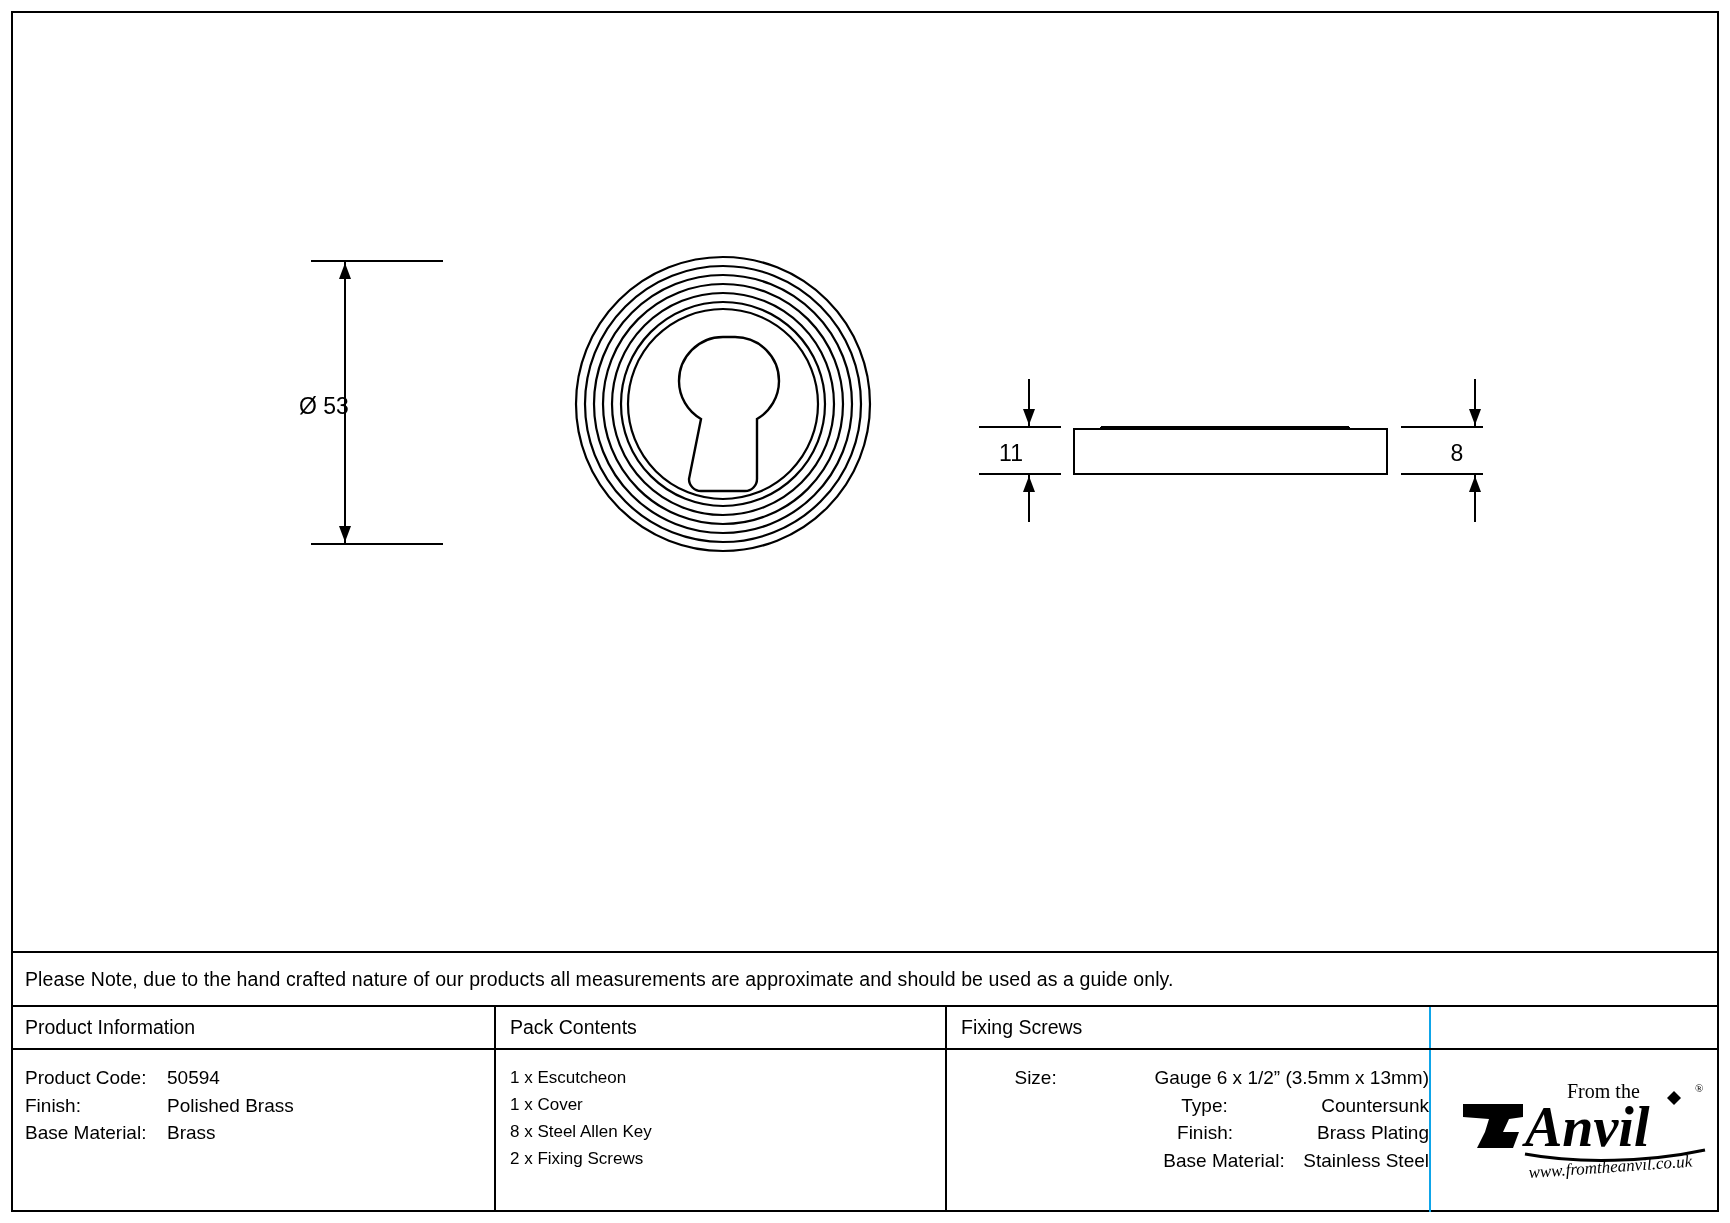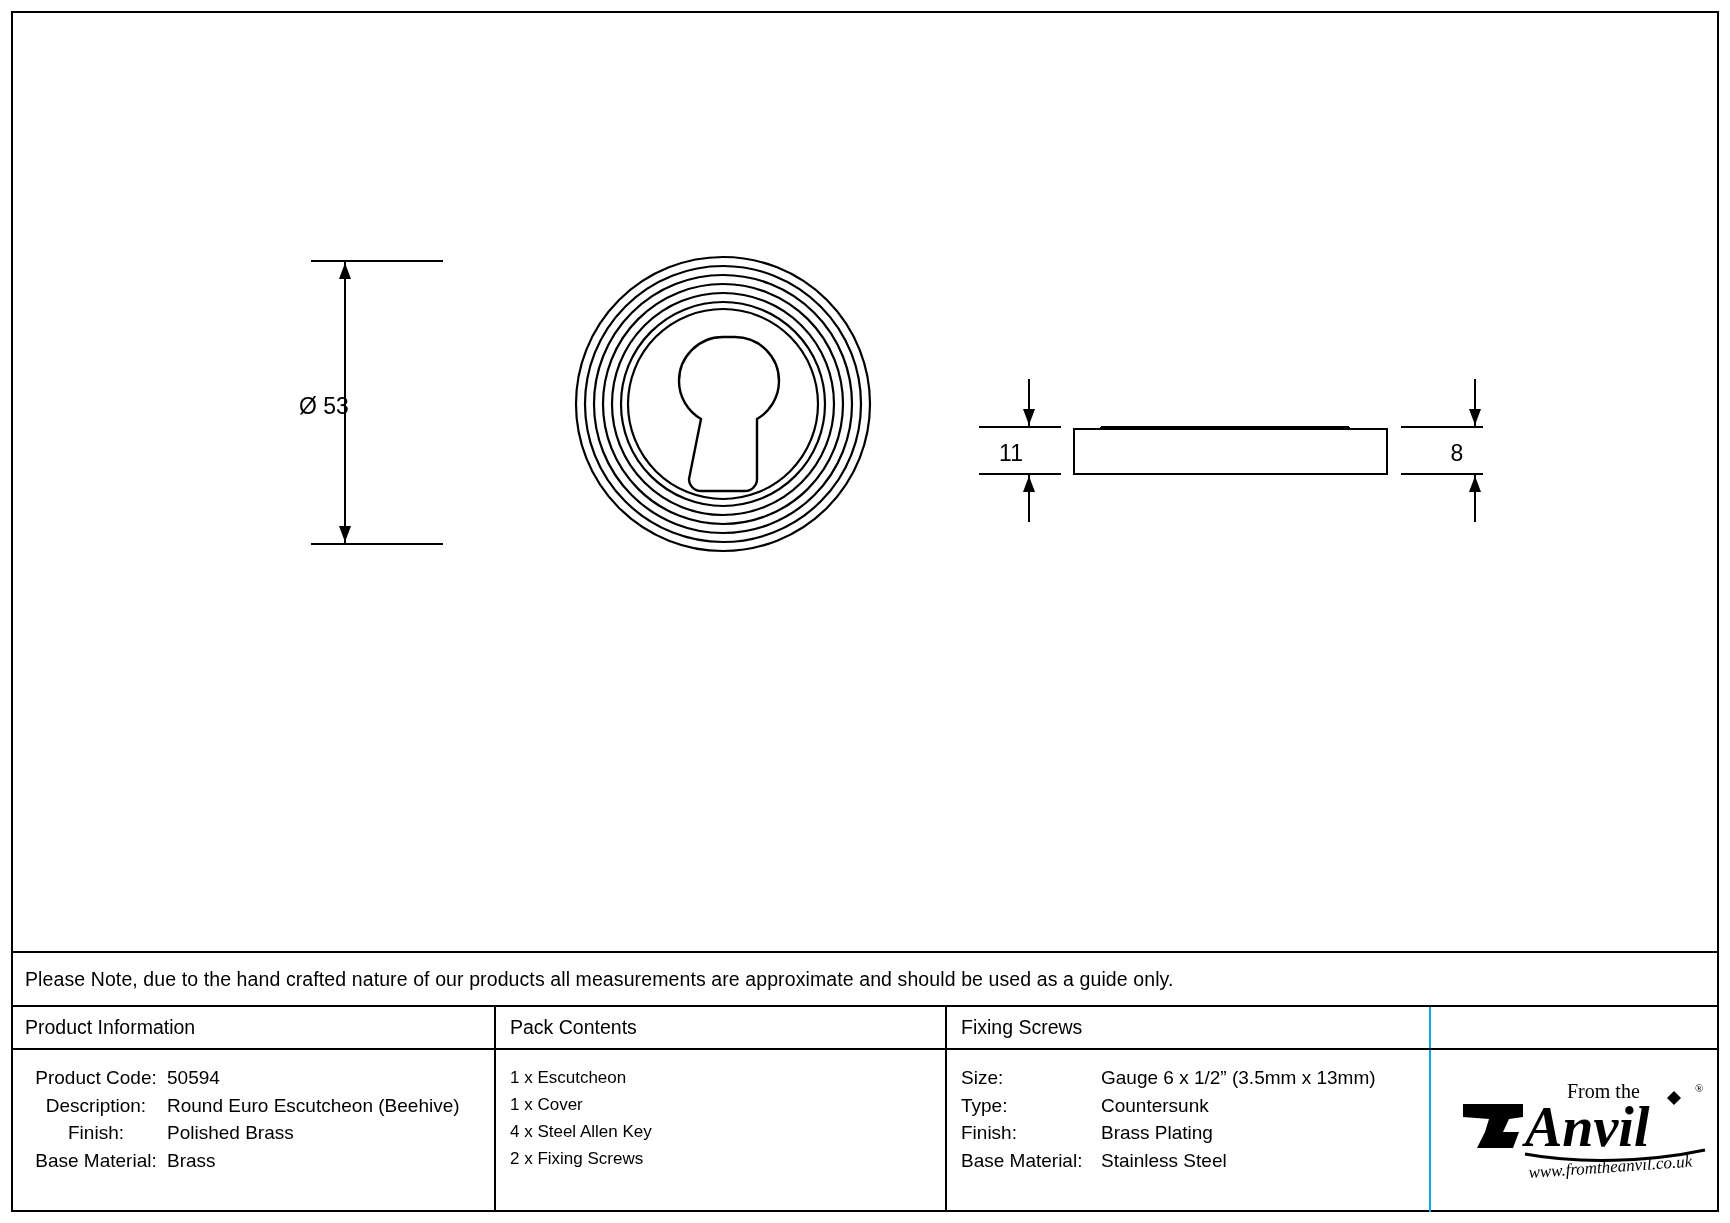--- a/index.html
+++ b/index.html
@@ -83,25 +83,25 @@
   .col-c { width: 484px; box-sizing: border-box; border-left: 2px solid #000000; }
   .col-d { flex: 1; box-sizing: border-box; border-left: 2px solid #0ea5e9; }
 
   .head-label {
     padding: 9px 0 0 14px;
     font-size: 19.5px;
   }
   .body-inner { padding: 14px 0 0 14px; }
 
   .kv { display: flex; font-size: 19px; line-height: 27.5px; }
-  .kv .k { width: 142px; flex: none; text-align: center; }
+  .kv .k { width: 142px; flex: none; }
   .kv .v { }
   .list-item { font-size: 17px; line-height: 27px; }
 
-  .kv2 { display: flex; font-size: 19px; line-height: 27.5px; }
+  .kv2 { display: flex; font-size: 19px; line-height: 27.5px; justify-content: flex-end; }
   .kv2 .k { width: 140px; flex: none; }
 
   
   #logo-cell { position: relative; }
   #logo-wrap {
     position: absolute;
     left: 28px;
     top: 20px;
     width: 252px;
     height: 118px;
@@ -203,39 +203,35 @@
 
   <div id="table-body">
 
     <div class="col-a">
       <div class="body-inner">
         <div class="kv">
           <span class="k">Product Code:</span>
           <span class="v">50594</span>
         </div>
         <div class="kv">
-          <span class="k">Description:</span>
-          <span class="v">Round Euro Escutcheon (Beehive)</span>
-        </div>
-        <div class="kv">
           <span class="k">Finish:</span>
           <span class="v">Polished Brass</span>
         </div>
         <div class="kv">
           <span class="k">Base Material:</span>
           <span class="v">Brass</span>
         </div>
       </div>
     </div>
 
     <div class="col-b">
       <div class="body-inner">
         <div class="list-item">1 x Escutcheon</div>
         <div class="list-item">1 x Cover</div>
-        <div class="list-item">4 x Steel Allen Key</div>
+        <div class="list-item">8 x Steel Allen Key</div>
         <div class="list-item">2 x Fixing Screws</div>
       </div>
     </div>
 
     <div class="col-c">
       <div class="body-inner">
         <div class="kv2">
           <span class="k">Size:</span>
           <span class="v">Gauge 6 x 1/2” (3.5mm x 13mm)</span>
         </div>

